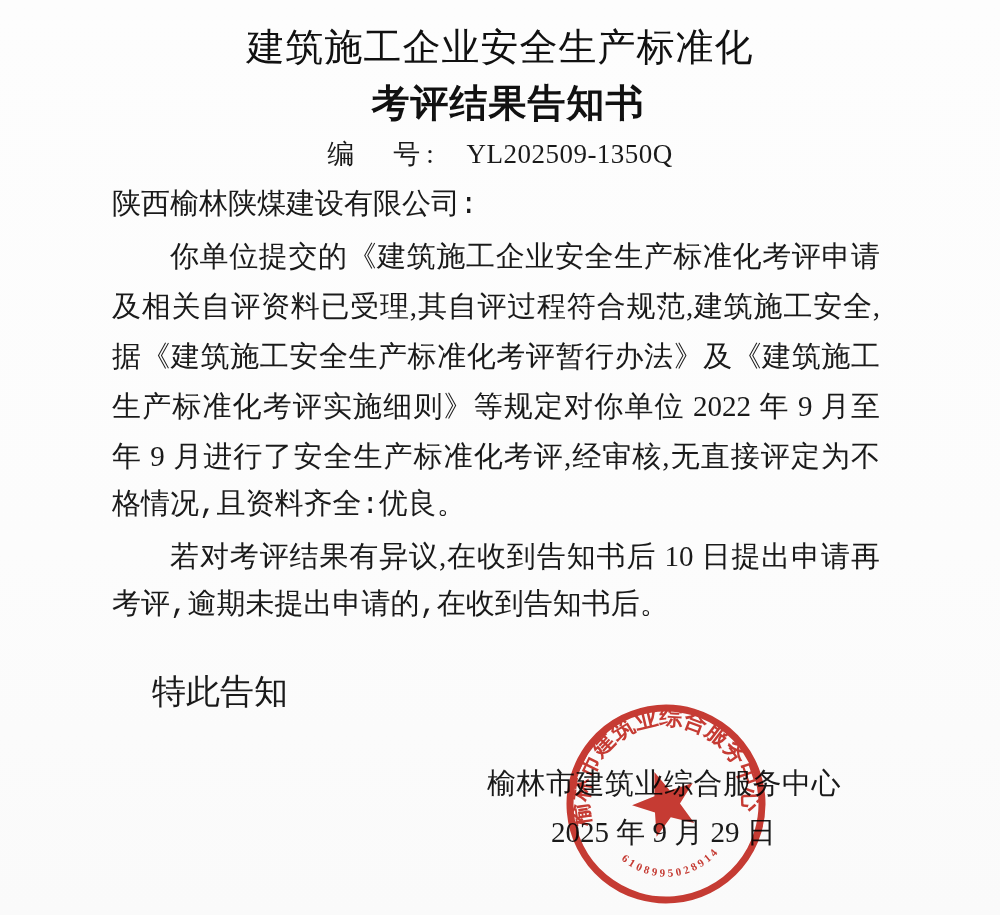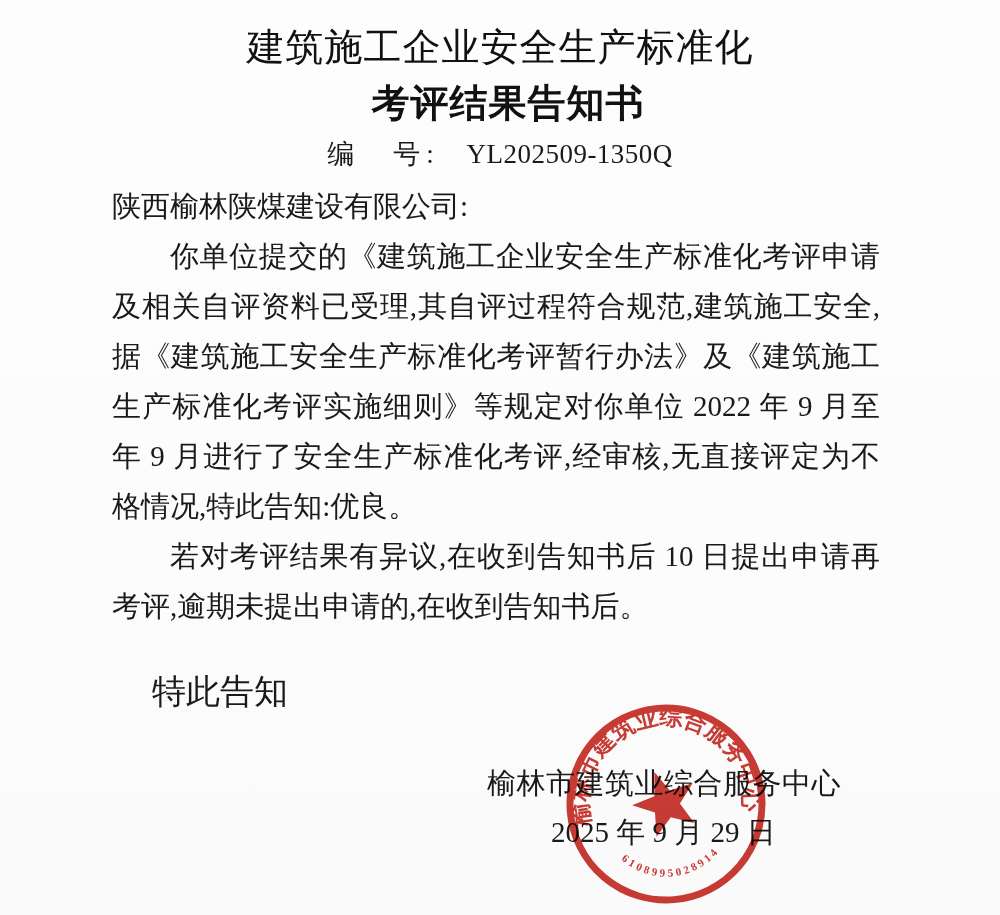--- a/index.html
+++ b/index.html
@@ -42,21 +42,21 @@
     font-size: 29px;
     line-height: 50px;
   }
   .line {
     height: 50px;
     text-align: justify;
     text-align-last: justify;
     overflow: hidden;
   }
   .line.indent { text-indent: 58px; }
-  .line.flush { text-align: left; text-align-last: left; }
+  .line.flush { text-align: left; text-align-last: left; font-family: Liberation Mono, monospace; }
   .closing {
     position: absolute; left: 152px; top: 669px;
     font-size: 34px;
   }
   .issuer {
     position: absolute; left: 487px; top: 764px;
     font-size: 29px;
     letter-spacing: 0.5px;
   }
   .doc-date {
@@ -88,21 +88,21 @@
     <span class="value">YL202509-1350Q</span>
   </div>
 
   <div class="body-text">
     <div class="line flush">陕西榆林陕煤建设有限公司:</div>
     <div class="line indent">你单位提交的《建筑施工企业安全生产标准化考评申请表》</div>
     <div class="line">及相关自评资料已受理,其自评过程符合规范,建筑施工安全,根</div>
     <div class="line">据《建筑施工安全生产标准化考评暂行办法》及《建筑施工安全</div>
     <div class="line">生产标准化考评实施细则》等规定对你单位 2022 年 9 月至 2025</div>
     <div class="line">年 9 月进行了安全生产标准化考评,经审核,无直接评定为不合</div>
-    <div class="line flush">格情况,特此告知:优良。</div>
+    <div class="line flush">格情况,且资料齐全:优良。</div>
     <div class="line indent">若对考评结果有异议,在收到告知书后 10 日提出申请再次</div>
     <div class="line flush">考评,逾期未提出申请的,在收到告知书后。</div>
   </div>
 
   <div class="closing">特此告知</div>
 
   <div class="issuer">榆林市建筑业综合服务中心</div>
   <div class="doc-date">2025 年 9 月 29 日</div>
 
   <svg class="seal" viewBox="0 0 212 212" xmlns="http://www.w3.org/2000/svg">

